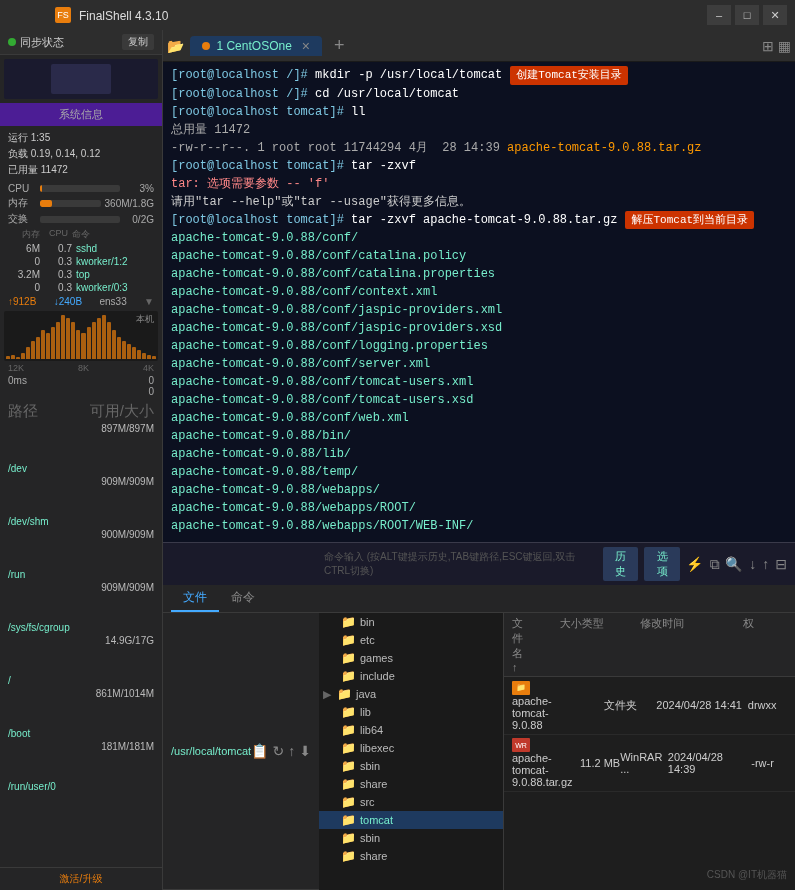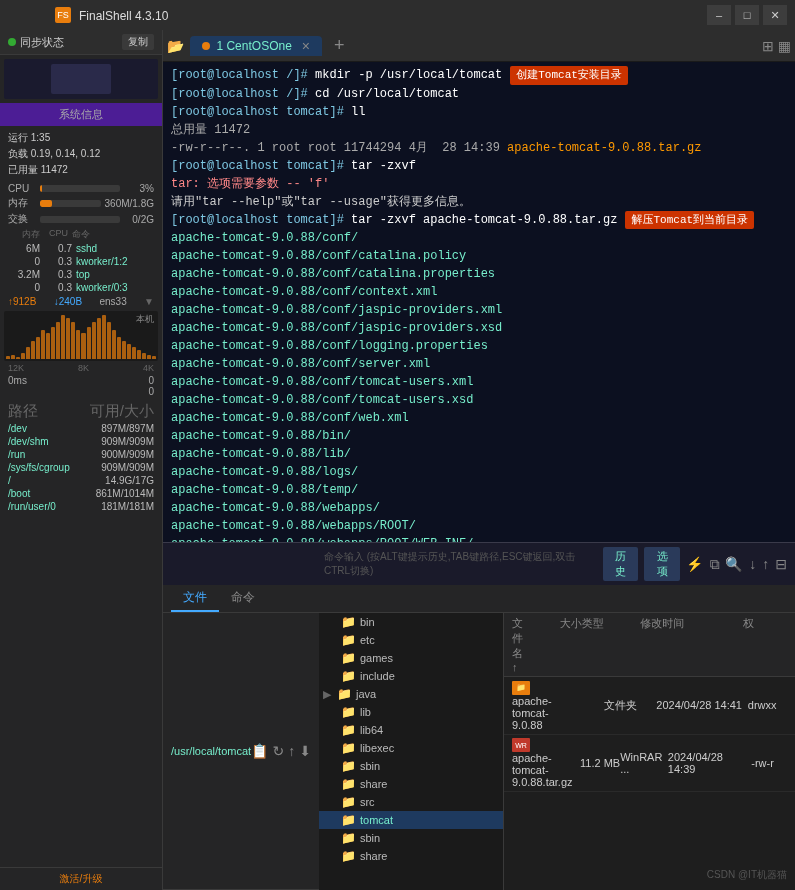--- a/index.html
+++ b/index.html
@@ -57,21 +57,21 @@
     .mini-bar { flex: 1; background: #e87d0d; opacity: 0.7; border-radius: 1px 1px 0 0; }
 
     .net-label-row { display: flex; justify-content: space-between; padding: 0 8px; font-size: 9px; color: #666; }
 
     .latency-section { padding: 2px 8px; font-size: 10px; color: #aaa; }
     .latency-item { display: flex; justify-content: space-between; }
 
     .disk-section { padding: 2px 4px; }
     .disk-header { display: flex; color: #666; font-size: 15px; padding: 1px 4px; justify-content: space-between; }
     .disk-row { display: flex; color: #bbb; font-size: 10px; padding: 1px 4px; justify-content: space-between; }
-    .disk-path { color: #7ec; }
+    .disk-path { color: #7ec; margin-top: 40px; }
 
     .sidebar-footer { padding: 4px 8px; margin-top: auto; border-top: 1px solid #3a3a3a; }
     .activate-btn { color: #e87d0d; font-size: 10px; cursor: pointer; text-align: center; display: block; }
 
     
     .content-area { flex: 1; display: flex; flex-direction: column; overflow: hidden; }
 
     
     .tab-bar { background: #2d2d2d; display: flex; align-items: center; height: 32px; padding: 0 4px; border-bottom: 1px solid #1a1a1a; flex-shrink: 0; }
     .tab-folder-icon { color: #e87d0d; margin-right: 6px; font-size: 14px; }
@@ -383,21 +383,20 @@
       <div class="term-line"><span style="color:#7ec">apache-tomcat-9.0.88/conf/context.xml</span></div>
       <div class="term-line"><span style="color:#7ec">apache-tomcat-9.0.88/conf/jaspic-providers.xml</span></div>
       <div class="term-line"><span style="color:#7ec">apache-tomcat-9.0.88/conf/jaspic-providers.xsd</span></div>
       <div class="term-line"><span style="color:#7ec">apache-tomcat-9.0.88/conf/logging.properties</span></div>
       <div class="term-line"><span style="color:#7ec">apache-tomcat-9.0.88/conf/server.xml</span></div>
       <div class="term-line"><span style="color:#7ec">apache-tomcat-9.0.88/conf/tomcat-users.xml</span></div>
       <div class="term-line"><span style="color:#7ec">apache-tomcat-9.0.88/conf/tomcat-users.xsd</span></div>
       <div class="term-line"><span style="color:#7ec">apache-tomcat-9.0.88/conf/web.xml</span></div>
       <div class="term-line"><span style="color:#7ec">apache-tomcat-9.0.88/bin/</span></div>
       <div class="term-line"><span style="color:#7ec">apache-tomcat-9.0.88/lib/</span></div>
-      <div class="term-line"><span style="color:#7ec">apache-tomcat-9.0.88/logs/</span></div>
       <div class="term-line"><span style="color:#7ec">apache-tomcat-9.0.88/temp/</span></div>
       <div class="term-line"><span style="color:#7ec">apache-tomcat-9.0.88/webapps/</span></div>
       <div class="term-line"><span style="color:#7ec">apache-tomcat-9.0.88/webapps/ROOT/</span></div>
       <div class="term-line"><span style="color:#7ec">apache-tomcat-9.0.88/webapps/ROOT/WEB-INF/</span></div>
 
     </div>
 
     <div class="cmd-bar">
       <input class="cmd-input" type="text" placeholder="" style="">
       <span class="cmd-hint">命令输入 (按ALT键提示历史,TAB键路径,ESC键返回,双击CTRL切换)</span>

